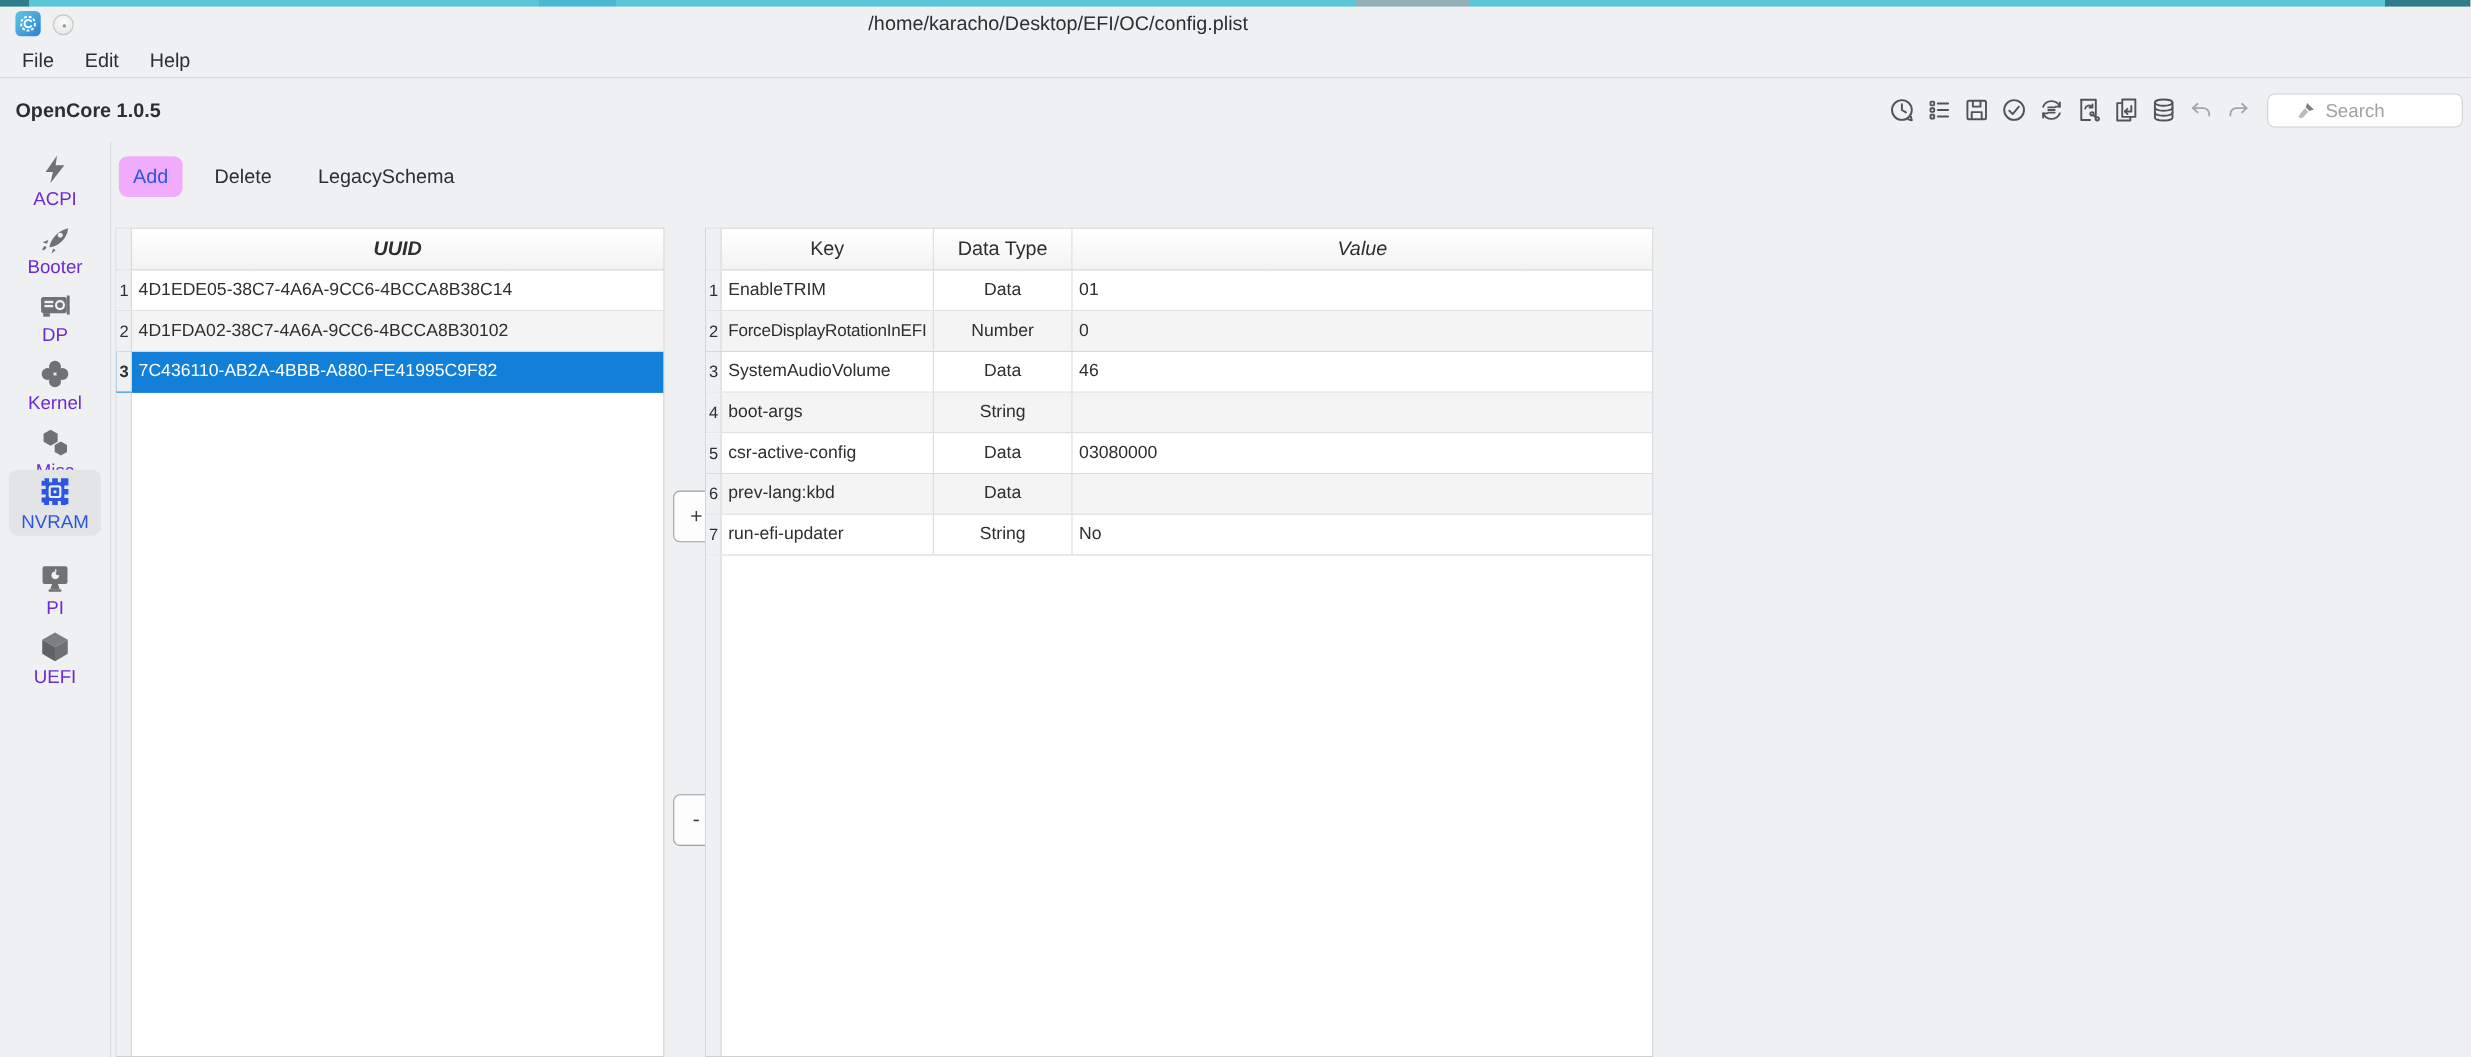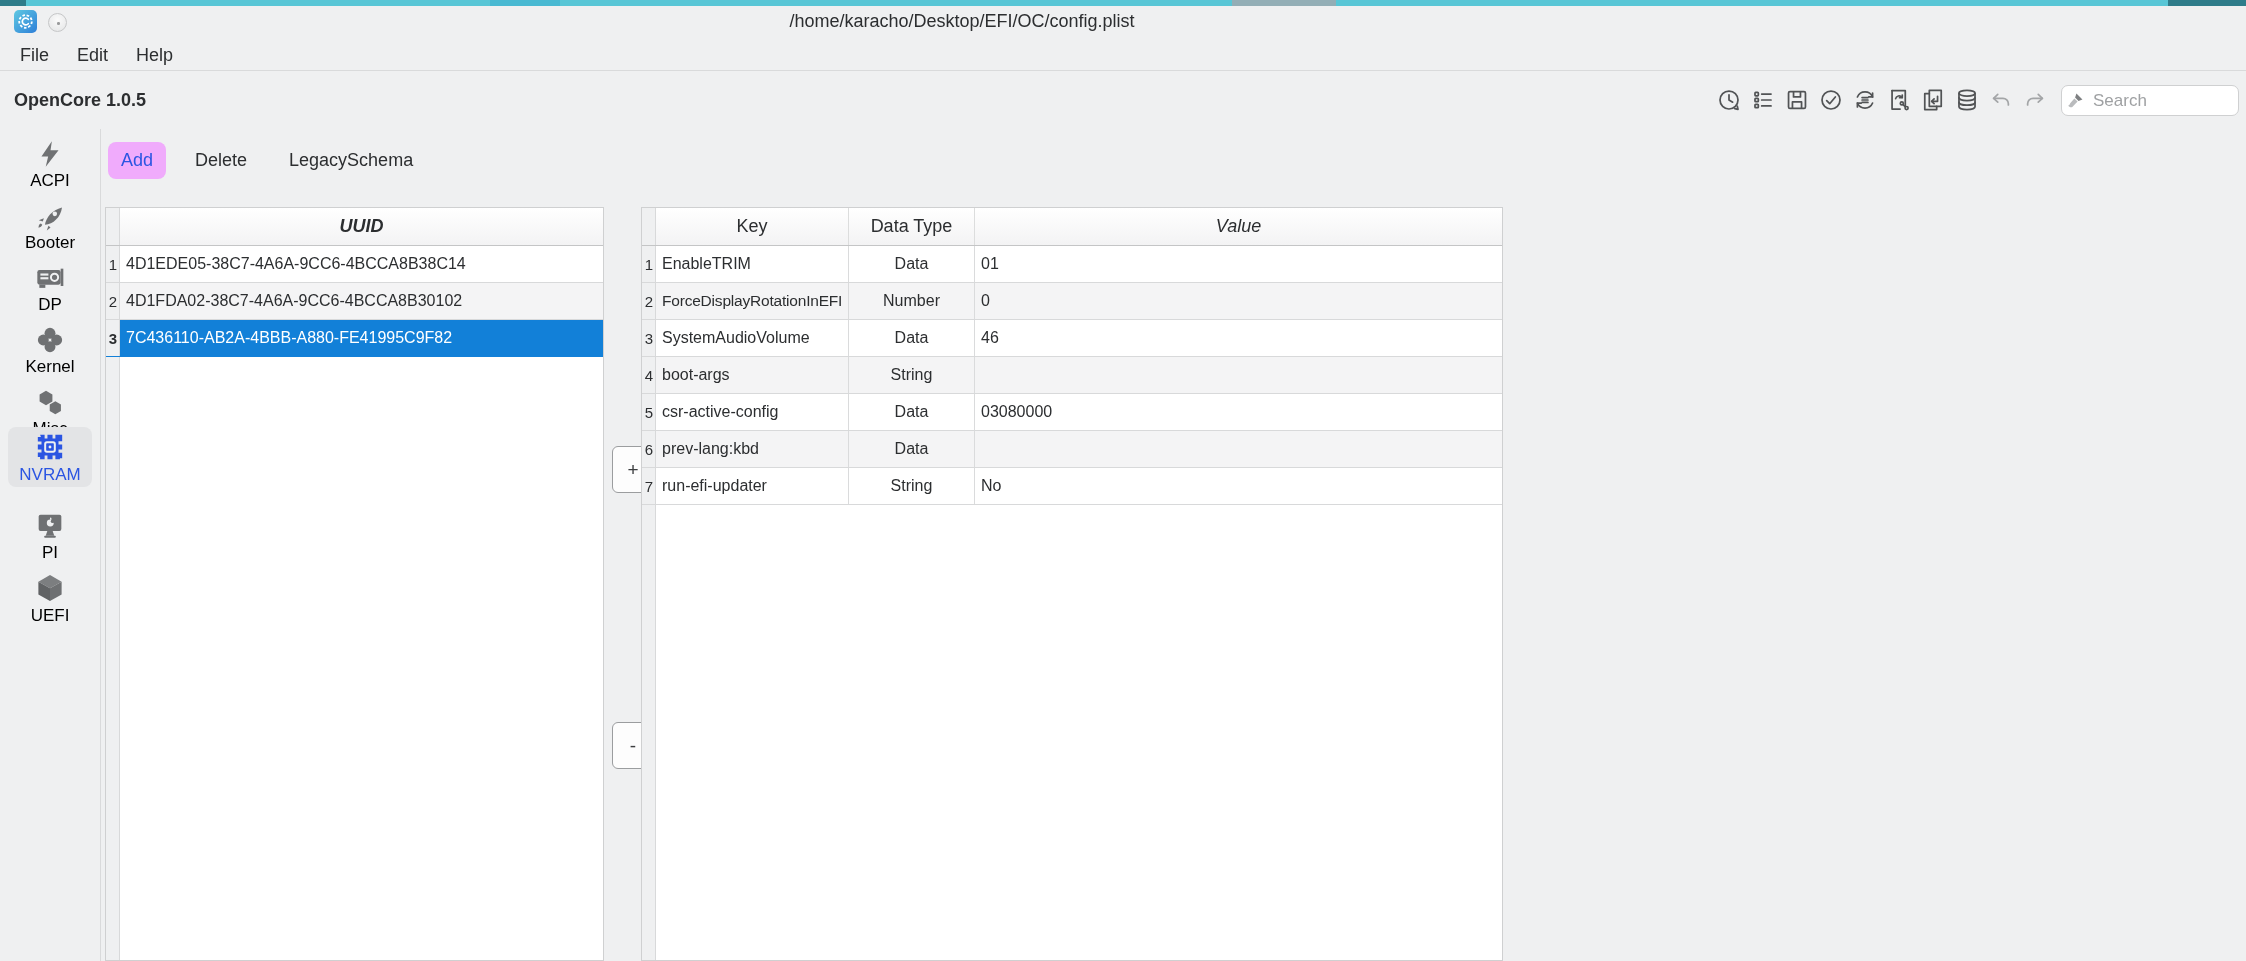--- a/index.html
+++ b/index.html
@@ -29,30 +29,30 @@
   .menu-sep { position:absolute; left:0; top:70px; width:2246px; height:1px; background:#d9dadb; }
 
   
   .toolbar { position:absolute; left:0; top:71px; width:2246px; height:58px; }
   .version-label { position:absolute; left:14px; top:0; height:58px; line-height:58px; font-size:18px; font-weight:bold; }
   .tb-icons { position:absolute; right:198px; top:0; height:58px; display:flex; align-items:center; gap:7px; }
   .tb-btn { width:27px; height:27px; display:flex; align-items:center; justify-content:center; background:none; border:none; }
   .tb-btn svg { stroke:#515355; fill:none; stroke-width:1.6; stroke-linecap:round; stroke-linejoin:round; }
   .tb-btn.dim svg { stroke:#a3a5a7; }
   .search-box { position:absolute; right:7px; top:14px; width:178px; height:31px; background:#ffffff;
-    border:1px solid #cfd0d1; border-radius:7px; display:flex; align-items:center; padding:0 4px; }
+    border:1px solid #cfd0d1; border-radius:7px; display:flex; align-items:center; padding:0 25px; }
   .search-box input { border:none; outline:none; flex:1; font-size:17px; color:#2c2e30; background:transparent; min-width:0;
     font-family:"Liberation Sans","DejaVu Sans",sans-serif; }
   .search-box input::placeholder { color:#9fa1a3; }
 
   
   .sidebar-divider { position:absolute; left:100px; top:129px; width:1px; height:832px; background:#d9dadb; }
   .sidebar { position:absolute; left:0; top:129px; width:100px; height:832px; }
   .side-item { position:absolute; left:8px; width:84px; height:60px; display:flex; flex-direction:column; align-items:center; justify-content:center; gap:1px; border-radius:8px; cursor:default; }
-  .side-item .lbl { font-size:17px; color:#000000; }
+  .side-item .lbl { font-size:17px; color:#6d28d9; }
   .side-item svg { display:block; }
   .side-item.selected { background:#e3e4e6; }
   .side-item.selected .lbl { color:#2b55e2; }
 
   
   .tabs { position:absolute; left:108px; top:142px; display:flex; gap:16px; align-items:center; }
   .tab { font-size:18px; padding:8px 13px; border-radius:8px; color:#2c2e30; }
   .tab.selected { background:#f0abfc; color:#2b55e2; }
 
   

